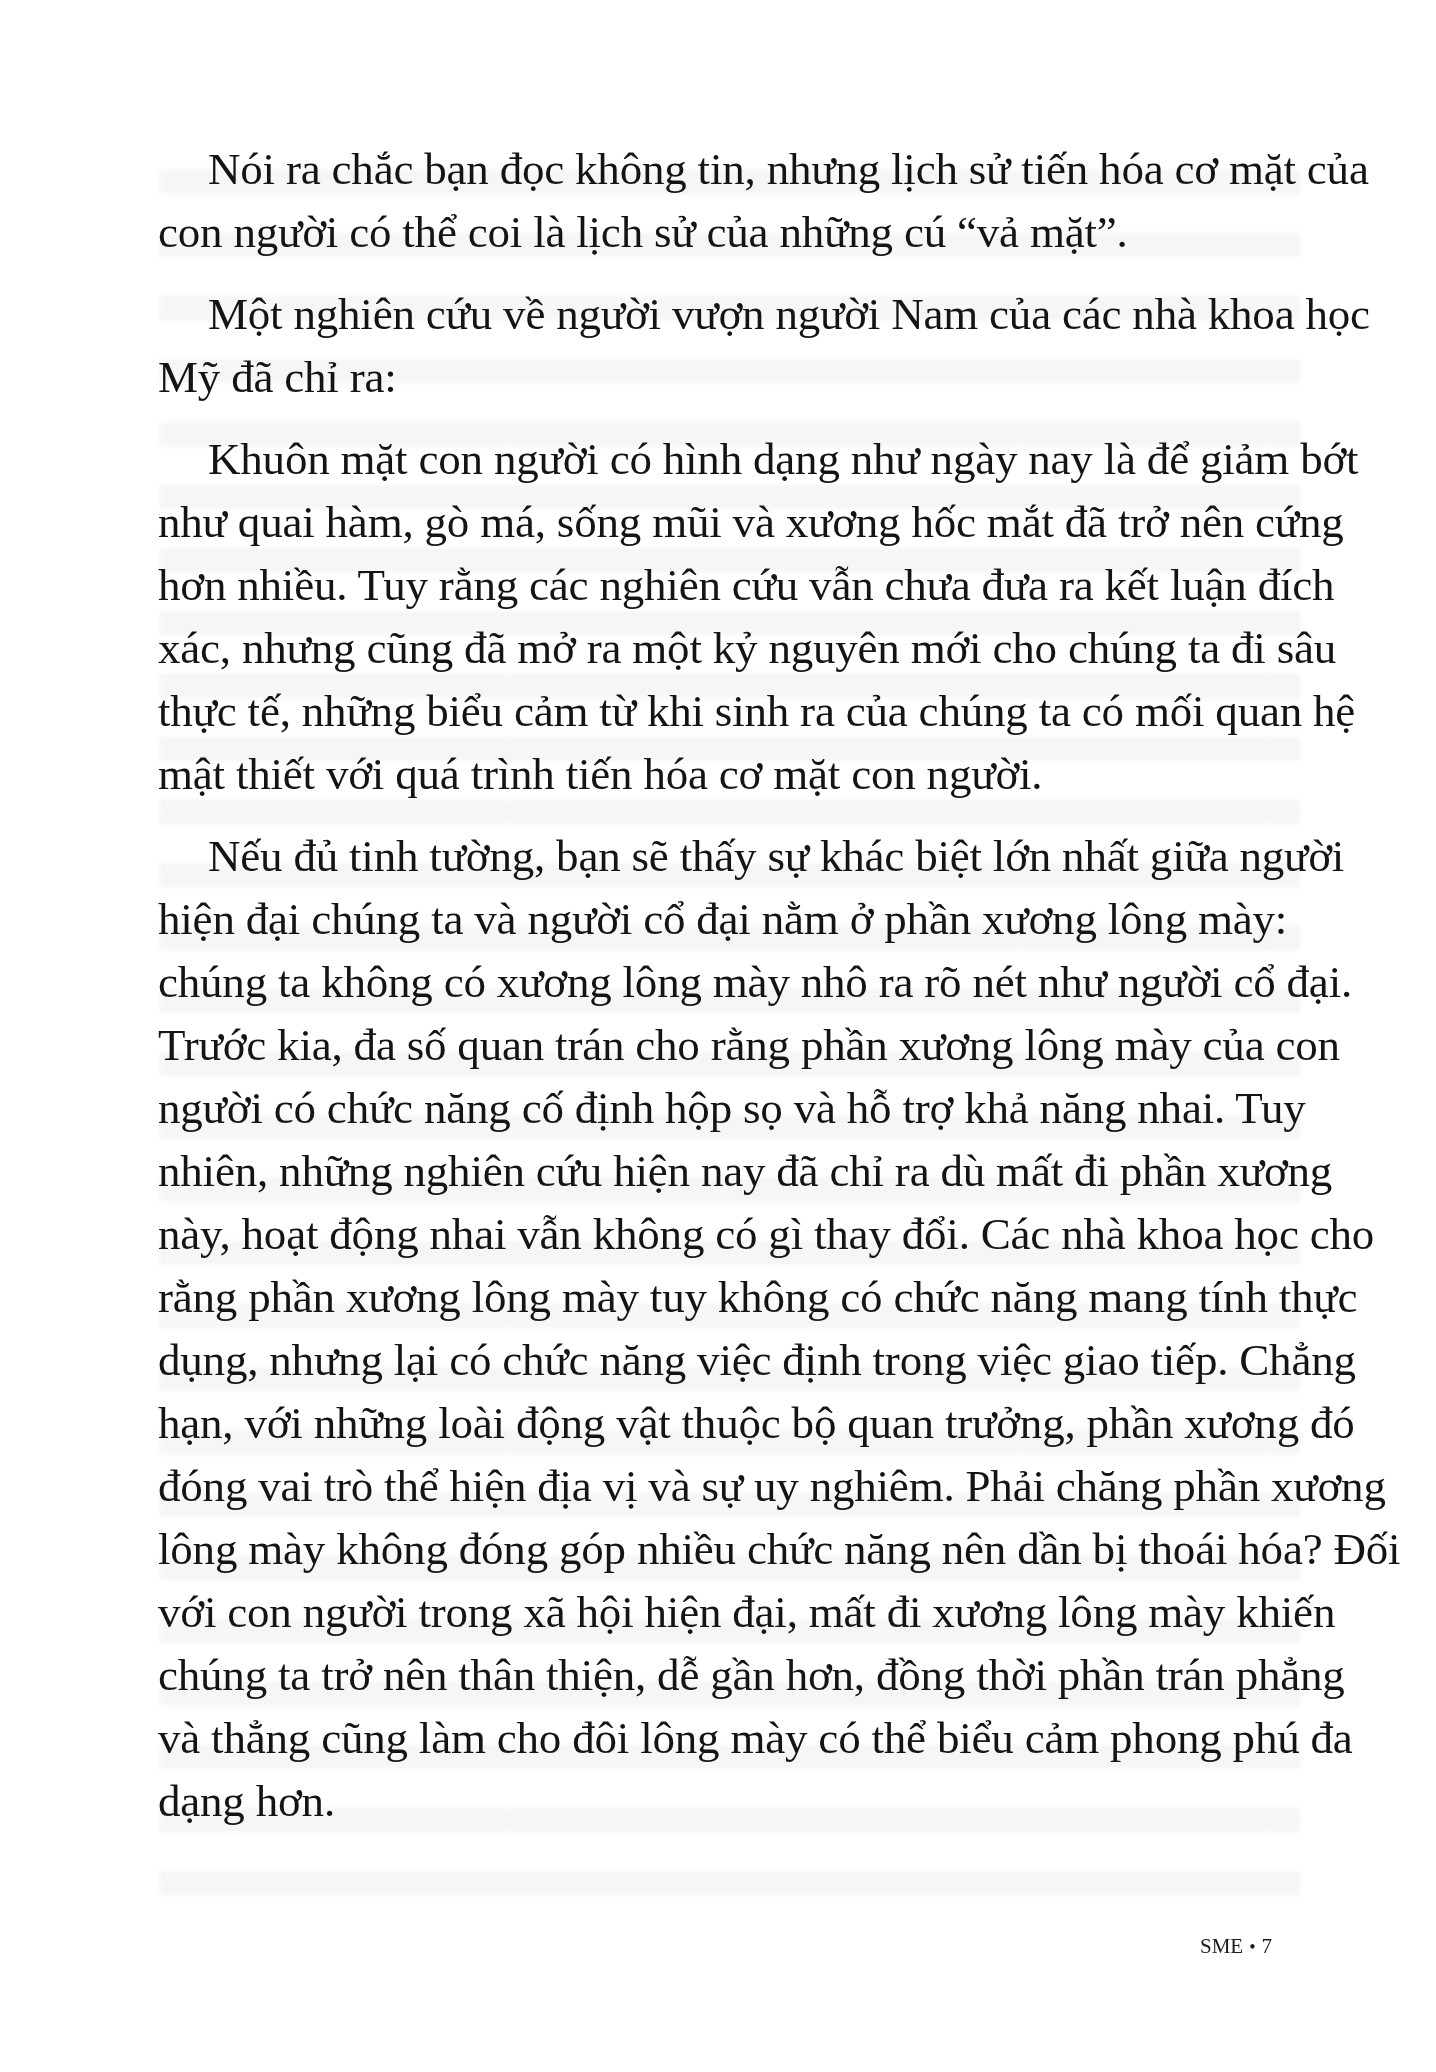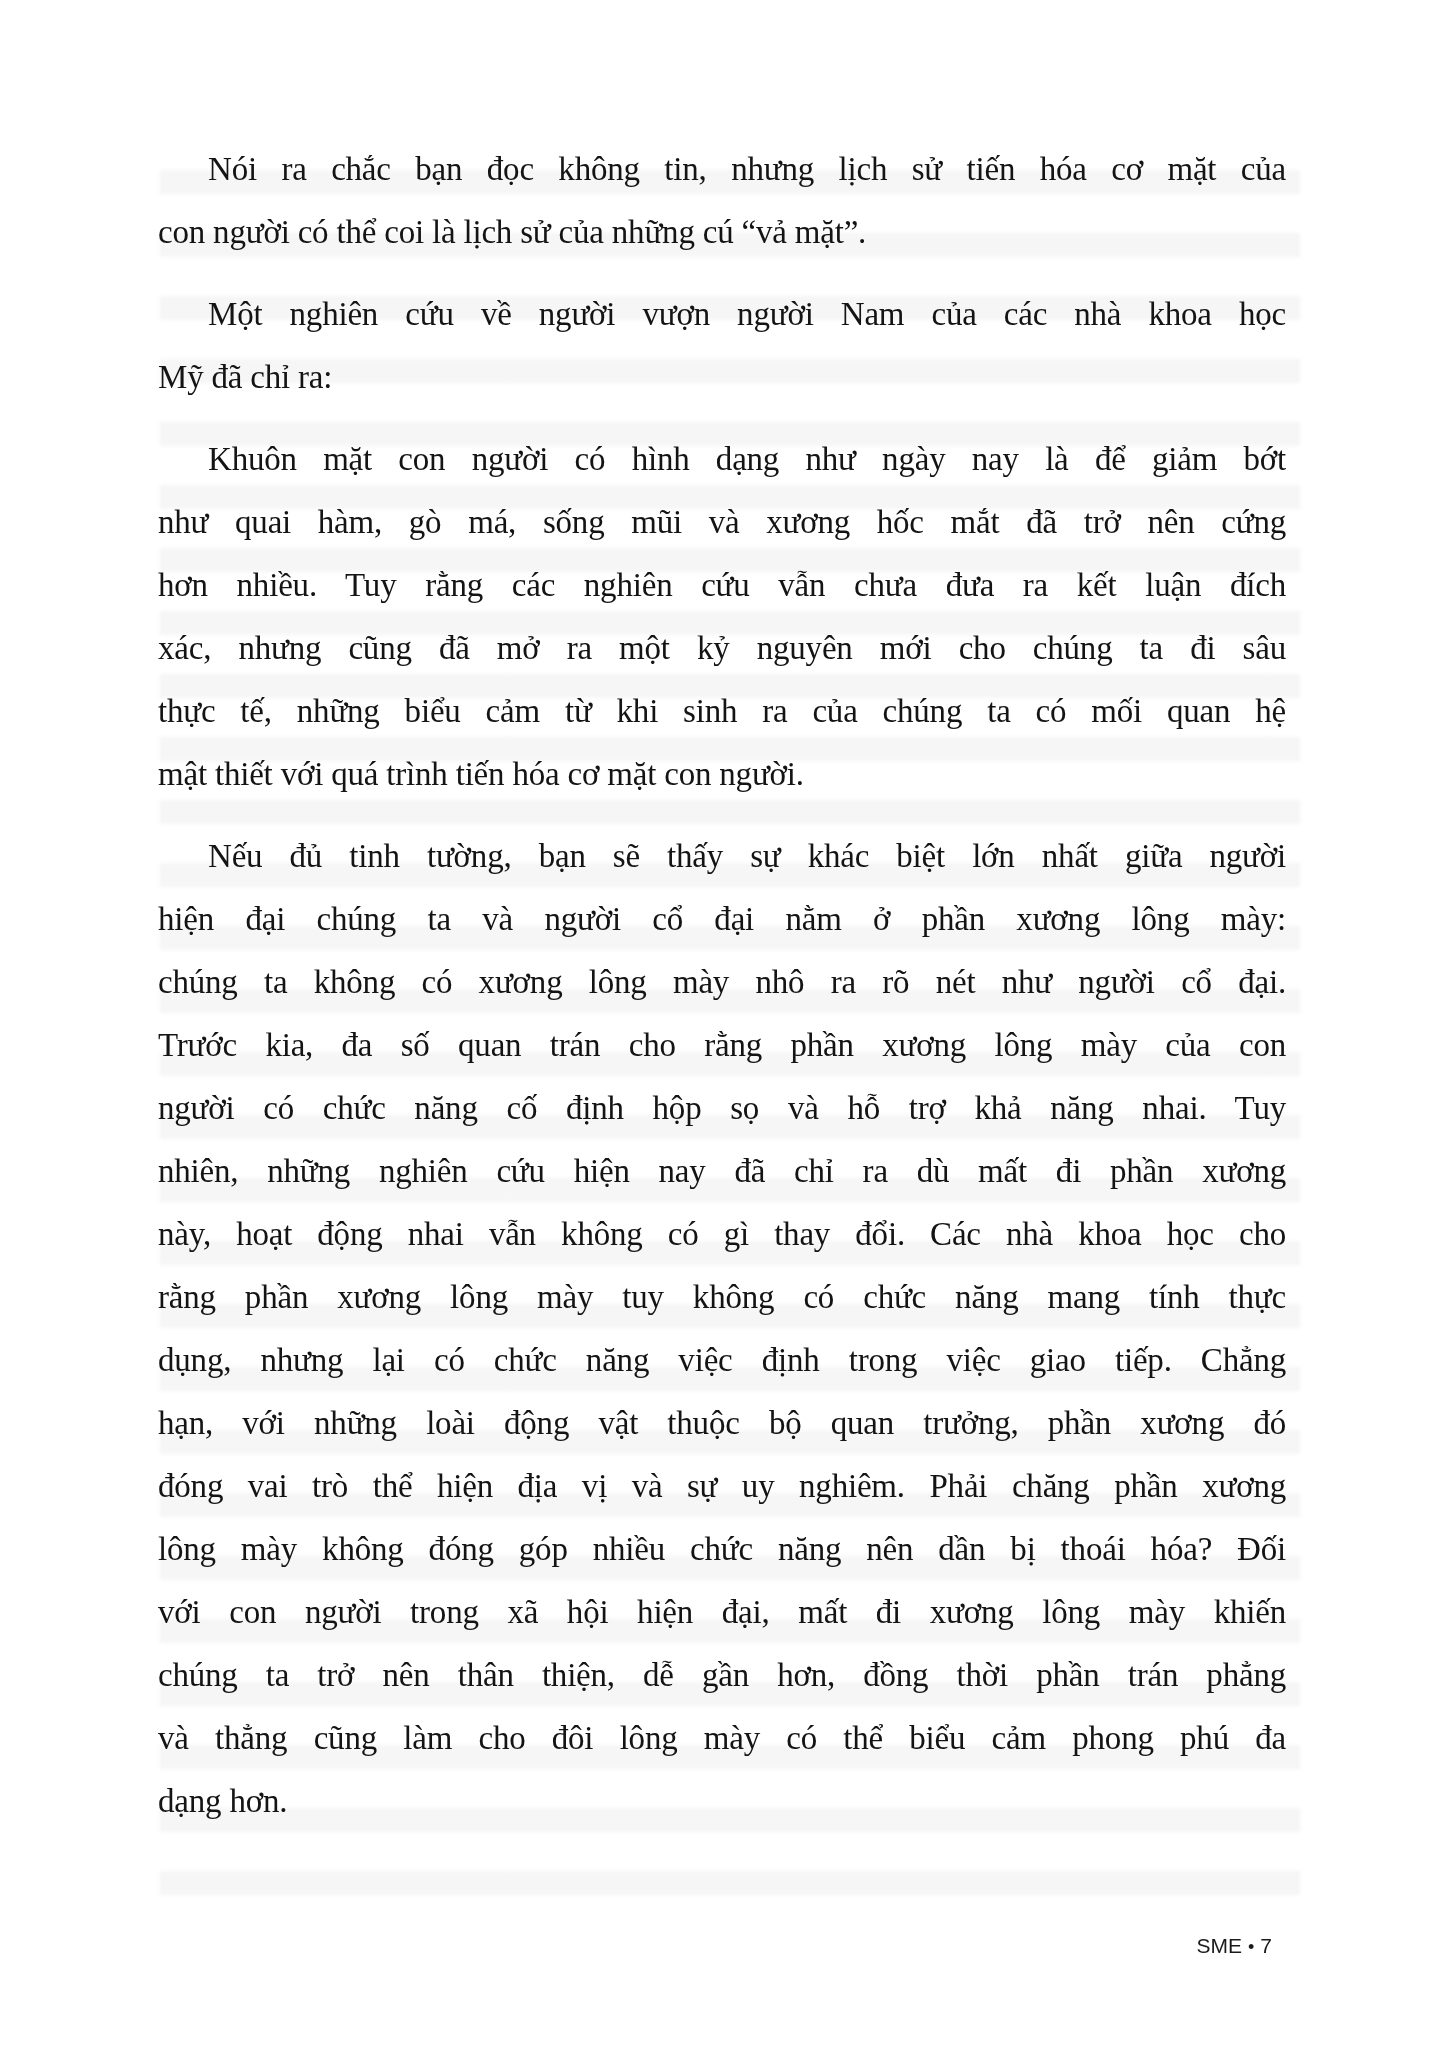--- a/index.html
+++ b/index.html
@@ -44,42 +44,42 @@
     position: absolute;
     left: 158px;
     top: 138px;
     width: 1128px;
   }
   .para {
     margin: 0;
   }
   .line {
     display: block;
-    font-size: 33px;
+    font-size: 45px;
     line-height: 63px;
     height: 63px;
     white-space: nowrap;
     text-align: justify;
     text-align-last: justify;
     letter-spacing: -0.2px;
   }
   .line.first {
     padding-left: 50px;
   }
   .line.last {
     text-align-last: left;
   }
   .para + .para {
     margin-top: 19px;
   }
   .page-number {
     position: absolute;
     right: 164px;
     top: 1934px;
-    font-family: Liberation Sans, sans-serif;
+    font-family: Liberation Serif, serif;
     font-size: 21px;
     color: #1a1a1a;
     letter-spacing: 0px;
     text-align: right;
   }
   .page-number .sep {
     display: inline-block;
     margin: 0 6px;
     font-size: 18px;
   }

